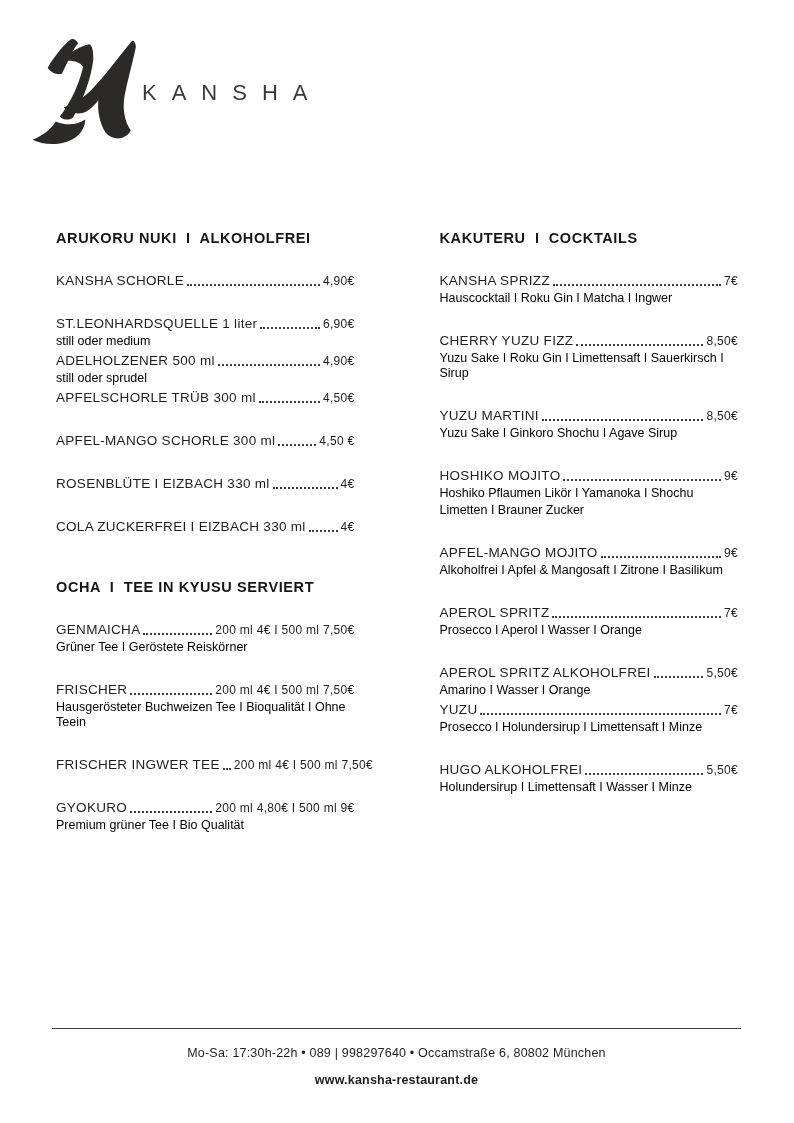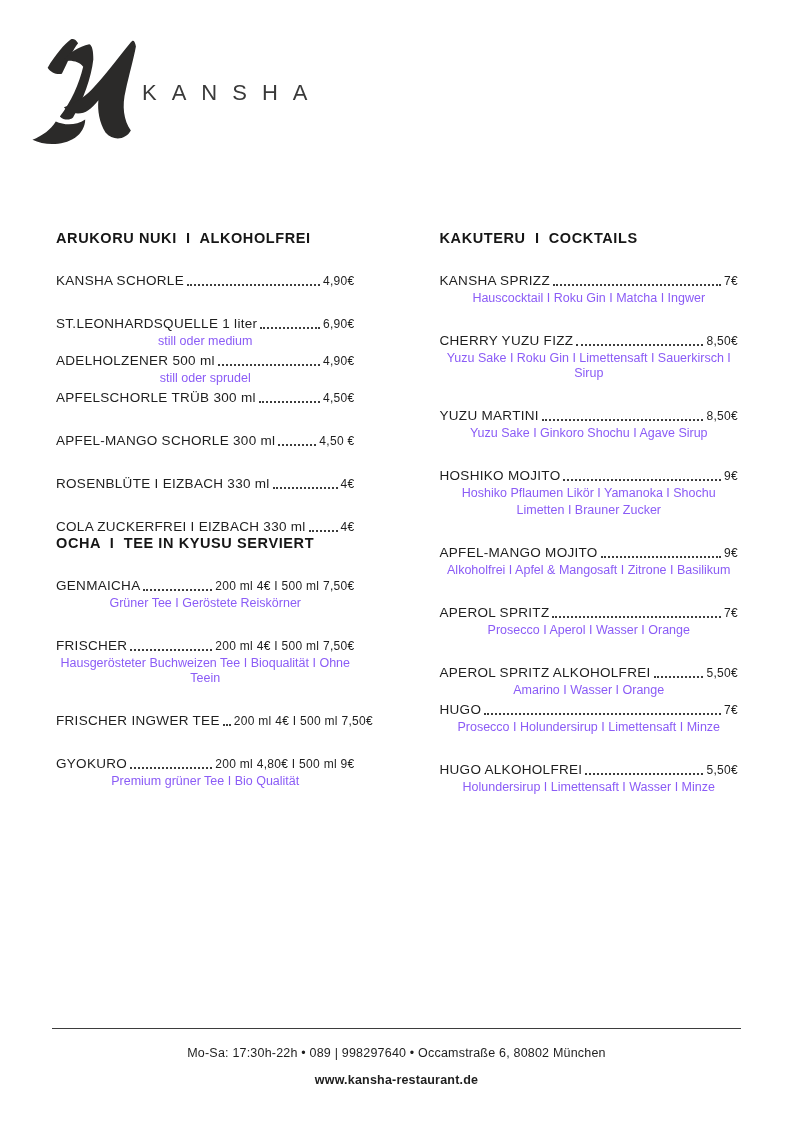--- a/index.html
+++ b/index.html
@@ -37,21 +37,21 @@
   .columns {
     position: absolute;
     top: 230px;
     left: 56px;
     right: 56px;
     display: flex;
     gap: 85px;
   }
   .col { flex: 1 1 0; min-width: 0; }
 
-  .menu-section + .menu-section { }
+  .menu-section + .menu-section { margin-top: 44px; }
   .sec-title {
     margin: 0 0 6px 0;
     font-size: 14.5px;
     font-weight: 700;
     letter-spacing: 0.6px;
     color: #161616;
     white-space: pre;
   }
 
   .item { margin-top: 27px; }
@@ -73,22 +73,21 @@
   .pr {
     white-space: nowrap;
     font-size: 12px;
     letter-spacing: 0.3px;
     line-height: 16px;
   }
   .desc {
     font-size: 12.5px;
     line-height: 15px;
     margin-top: 2px;
-    color: #8b5cf6;
-    text-align: center;
+    color: #000000;
   }
 
   
   .footer {
     position: absolute;
     top: 1028px;
     left: 52px;
     right: 53px;
     text-align: center;
   }
@@ -267,21 +266,21 @@
           <div class="item">
             <div class="row">
               <span class="nm">APEROL SPRITZ ALKOHOLFREI</span>
               <span class="leader"></span>
               <span class="pr">5,50€</span>
             </div>
             <div class="desc">Amarino I Wasser I Orange</div>
           </div>
           <div class="item tight">
             <div class="row">
-              <span class="nm">HUGO</span>
+              <span class="nm">YUZU</span>
               <span class="leader"></span>
               <span class="pr">7€</span>
             </div>
             <div class="desc">Prosecco I Holundersirup I Limettensaft I Minze</div>
           </div>
           <div class="item">
             <div class="row">
               <span class="nm">HUGO ALKOHOLFREI</span>
               <span class="leader"></span>
               <span class="pr">5,50€</span>

